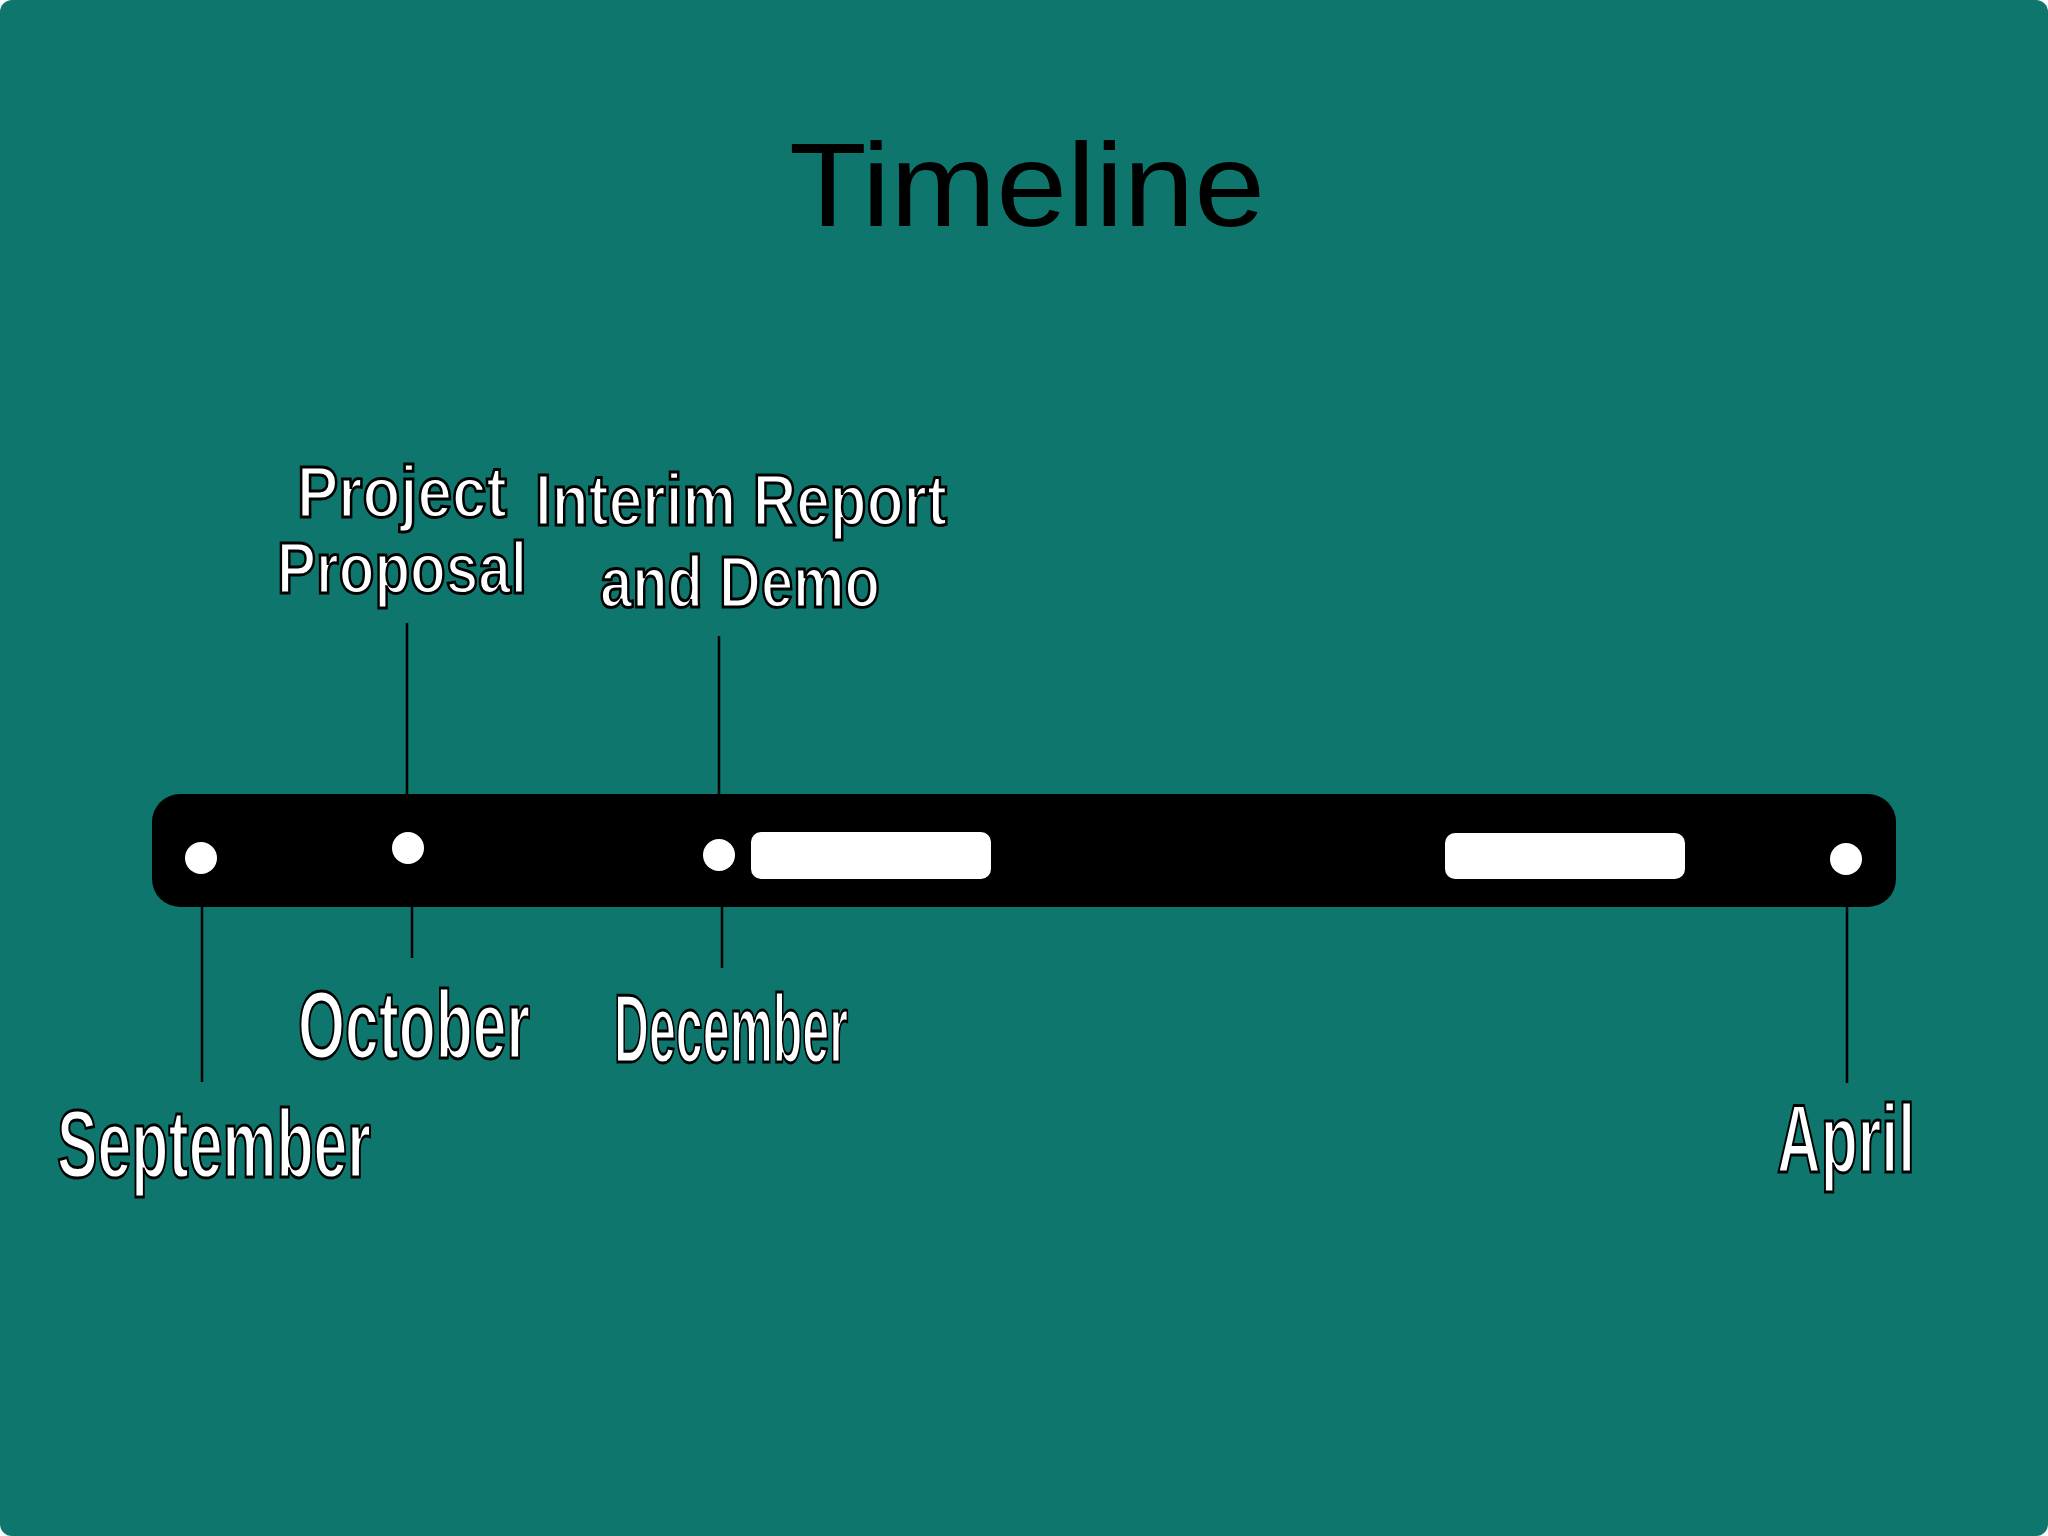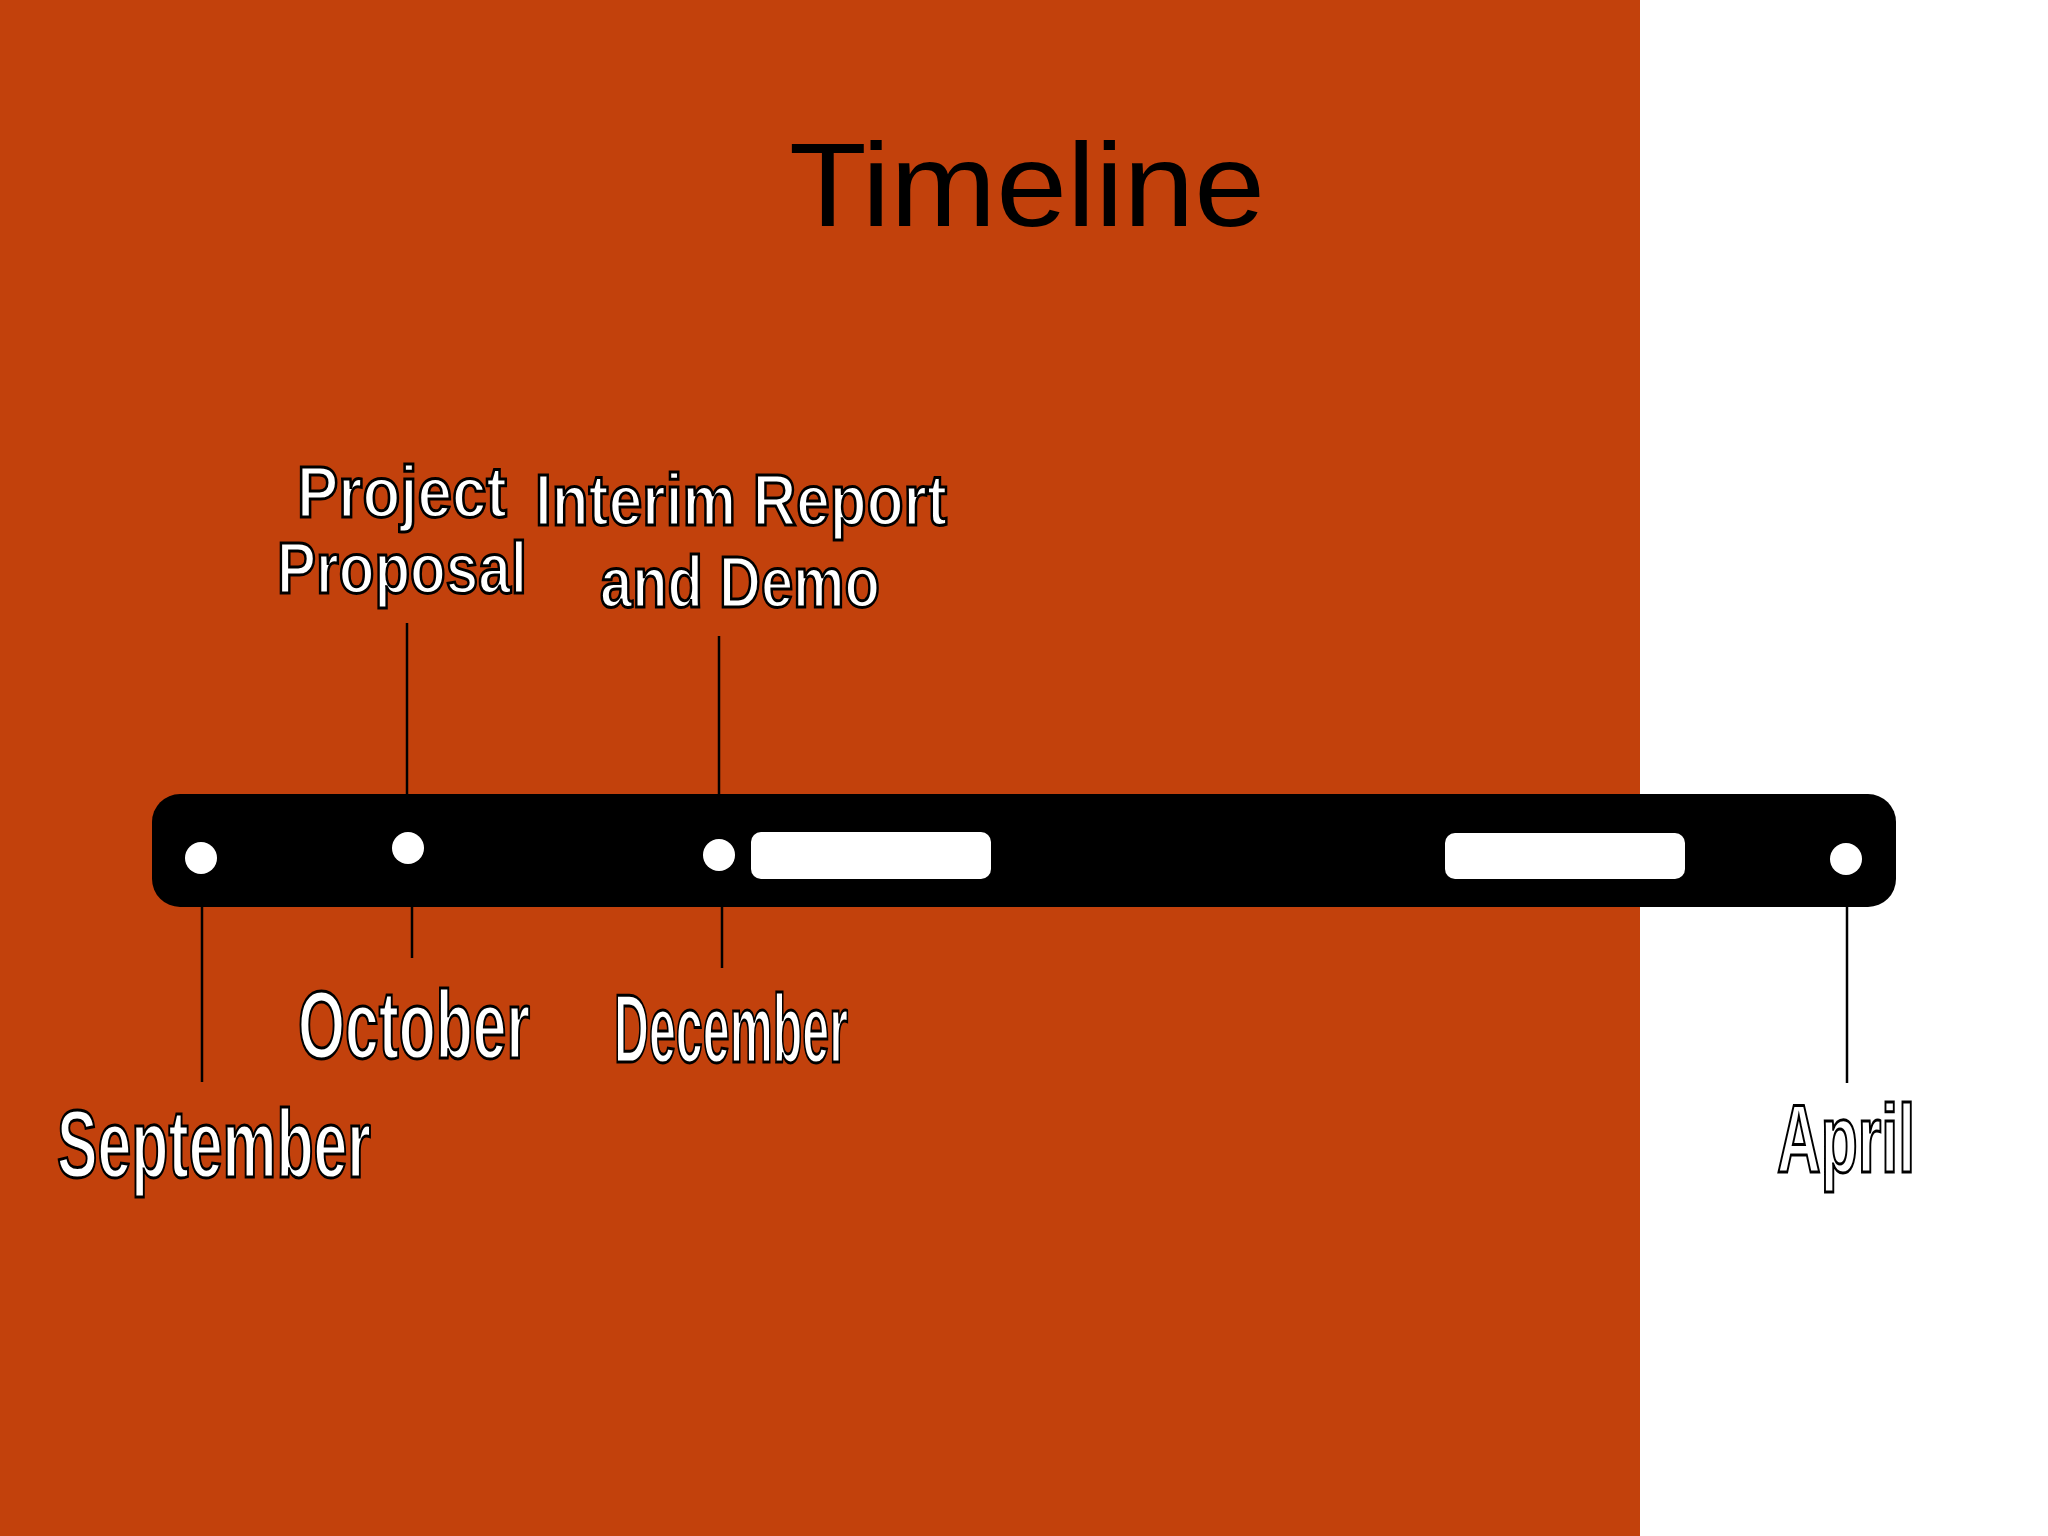--- a/index.html
+++ b/index.html
@@ -5,23 +5,24 @@
   html, body {
     margin: 0;
     padding: 0;
     background: #ffffff;
     width: 2048px;
     height: 1536px;
     overflow: hidden;
   }
   .slide {
     position: relative;
-    width: 1640px;
+    width: 2048px;
     height: 1536px;
-    background: #c2410c;
+    background: #0f766e;
+    border-radius: 12px;
   }
   svg.canvas {
     display: block;
     width: 2048px;
     height: 1536px;
   }
   .slide-title {
     font-family: "Liberation Sans", sans-serif;
     font-weight: 400;
     fill: #000000;

